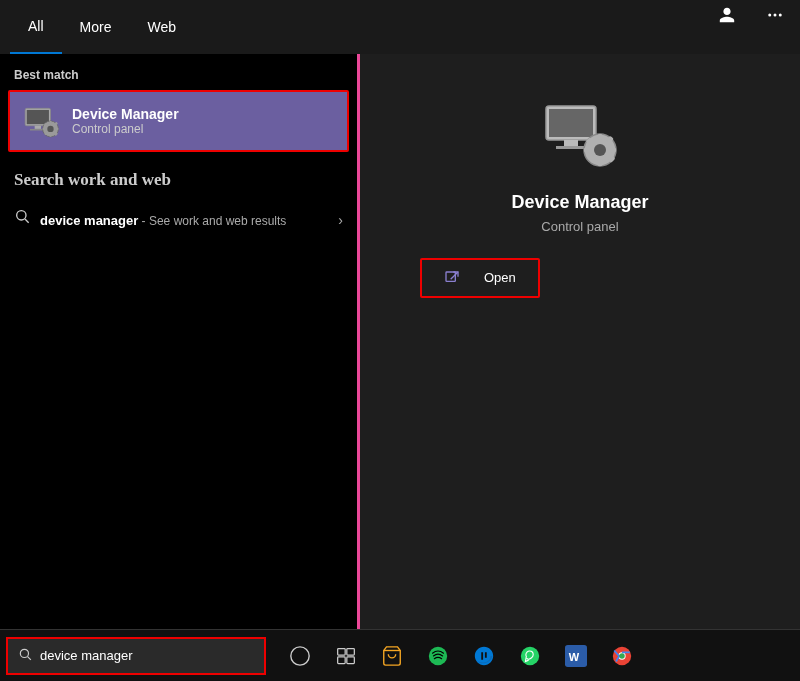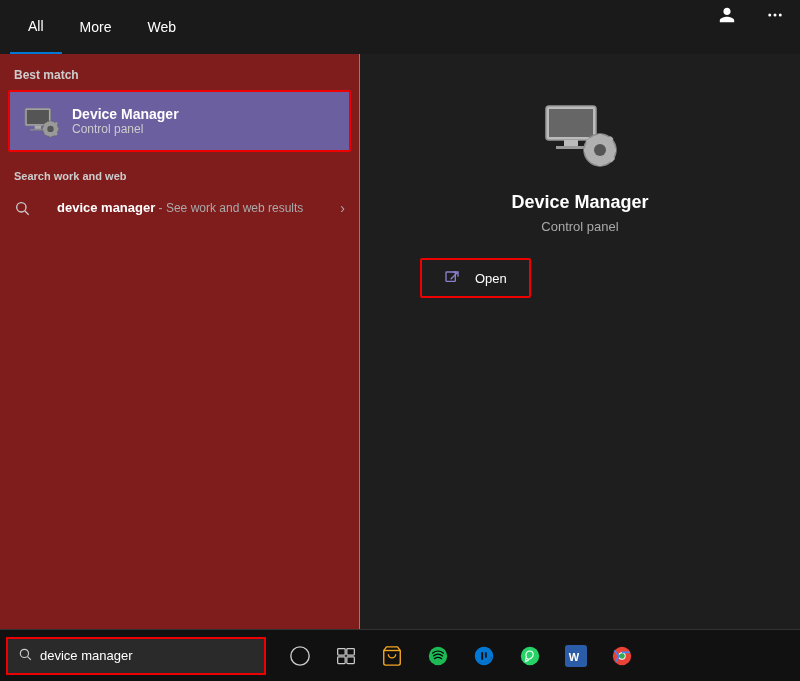--- a/index.html
+++ b/index.html
@@ -61,23 +61,23 @@
     .main-area {
       display: flex;
       height: calc(681px - 54px - 52px);
       background: #1a1a1a;
     }
 
     
     .left-panel {
       width: 360px;
       min-width: 360px;
-      background: #7f1d1d;
+      background: #000000;
       padding: 14px 0 0 0;
-      border-right: 1px solid #ec4899;
+      border-right: 3px solid #ec4899;
     }
 
     .section-label {
       color: #ccc;
       font-size: 12px;
       padding: 0 14px 8px 14px;
       font-weight: 600;
     }
 
     
@@ -105,32 +105,33 @@
       font-size: 14px;
       font-weight: 700;
     }
     .best-match-text .subtitle {
       color: #ccc;
       font-size: 12px;
     }
 
     .section-label2 {
       color: #ccc;
-      font-size: 11px;
+      font-size: 17px;
       padding: 4px 14px 10px 14px;
       font-weight: 600;
+      font-family: Liberation Serif, serif;
     }
 
     
     .search-web-item {
       display: flex;
-      align-items: flex-start;
+      align-items: flex-end;
       padding: 8px 14px;
       cursor: pointer;
-      gap: 27px;
+      gap: 10px;
     }
     .search-web-icon {
       color: #ccc;
       font-size: 16px;
       flex-shrink: 0;
     }
     .search-web-text {
       color: #fff;
       font-size: 13px;
       flex: 1;
@@ -176,22 +177,22 @@
     }
 
     .open-btn {
       border: 2px solid #e00;
       background: transparent;
       color: #fff;
       padding: 10px 22px;
       font-size: 13px;
       cursor: pointer;
       display: flex;
-      align-items: center;
-      gap: 15px;
+      align-items: flex-start;
+      gap: 24px;
       border-radius: 2px;
       align-self: flex-start;
       margin-left: 30px;
       margin-top: 0;
     }
 
     
     .taskbar {
       position: absolute;
       bottom: 0;

